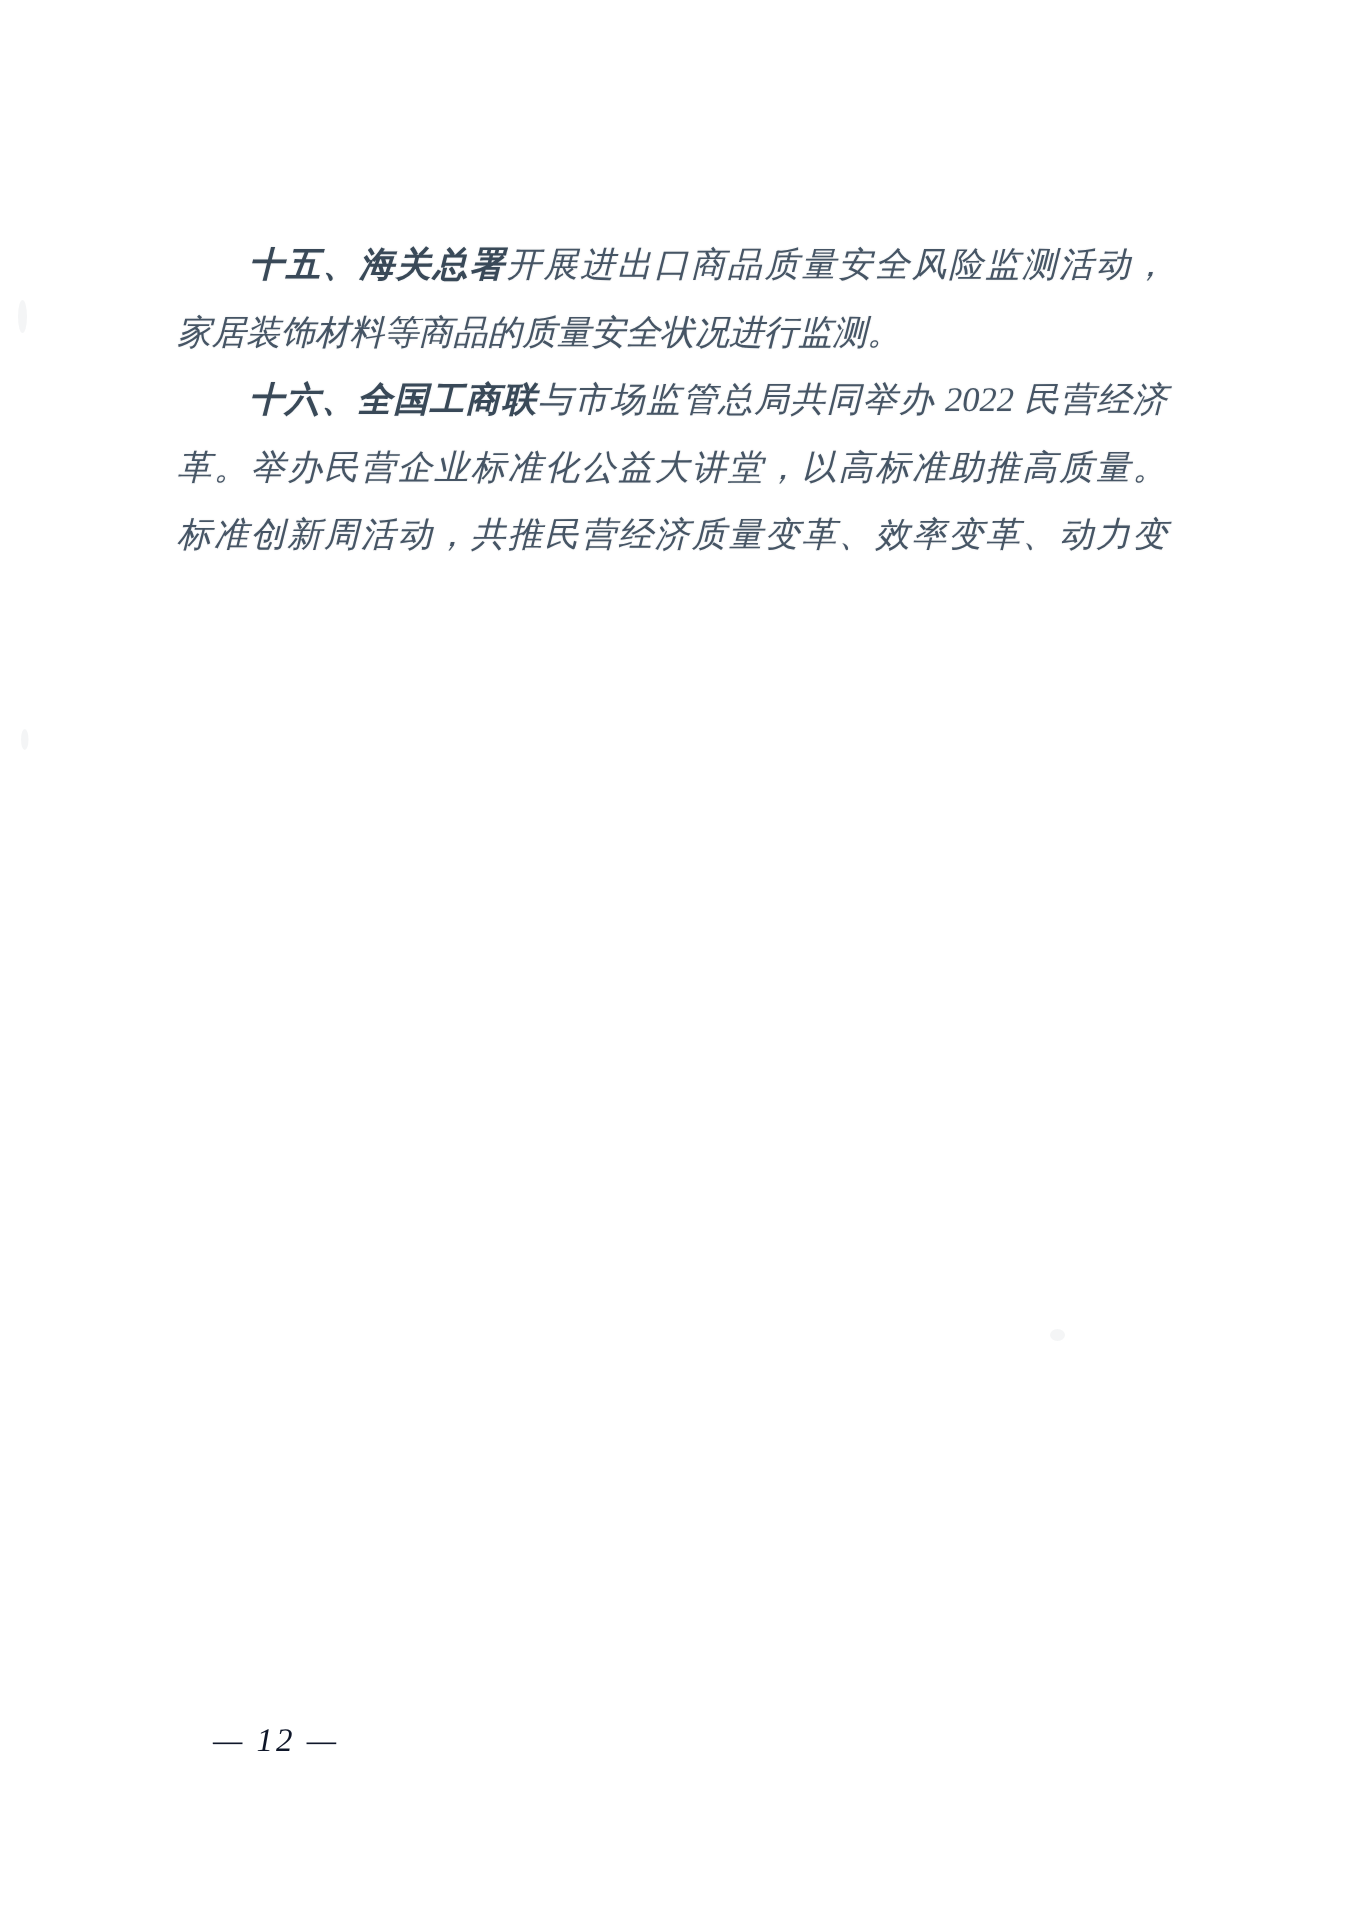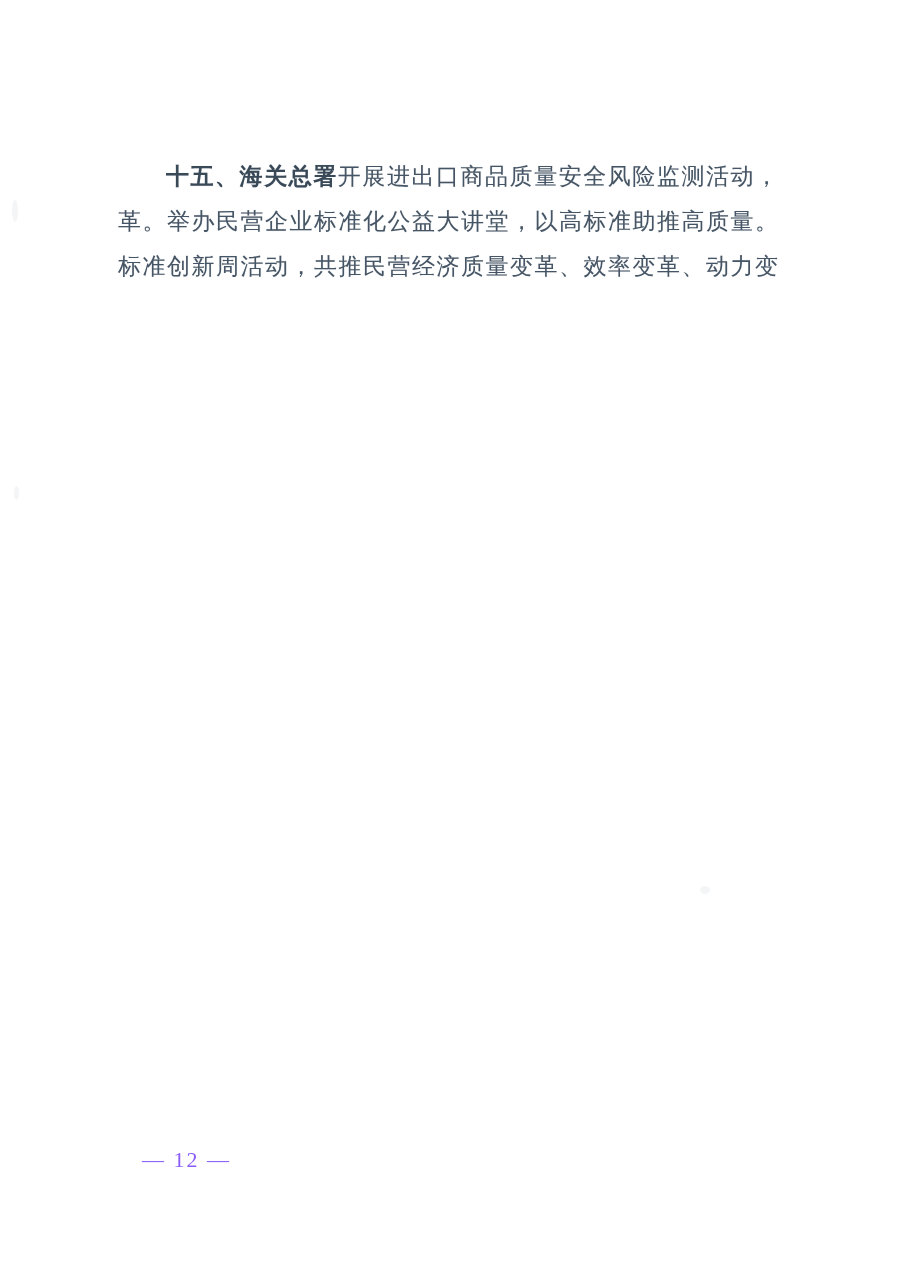--- a/index.html
+++ b/index.html
@@ -7,20 +7,21 @@
     padding: 0;
     background: #ffffff;
   }
   .page {
     position: relative;
     width: 900px;
     height: 1273px;
     background: #ffffff;
     overflow: hidden;
     font-family: "Liberation Serif", "DejaVu Serif", serif;
+    font-style: italic;
   }
   .content {
     position: absolute;
     left: 118px;
     top: 154px;
     width: 660px;
     font-size: 23px;
     line-height: 45px;
     color: #465565;
     text-shadow: 0 0 1px rgba(70, 86, 101, 0.25);
@@ -41,21 +42,21 @@
     font-weight: bold;
     color: #394958;
   }
   .footer {
     position: absolute;
     left: 142px;
     top: 1146px;
     font-size: 22px;
     line-height: 28px;
     letter-spacing: 2px;
-    color: #8b5cf6;
+    color: #0f172a;
   }
   
   .artifact {
     position: absolute;
     background: rgba(120, 130, 140, 0.08);
     border-radius: 50%;
   }
   .artifact.a1 { left: 12px;  top: 200px; width: 6px;  height: 22px; }
   .artifact.a2 { left: 14px;  top: 486px; width: 5px;  height: 14px; }
   .artifact.a3 { left: 700px; top: 886px; width: 10px; height: 8px;  }
@@ -63,21 +64,25 @@
 </head>
 <body>
 
 <div class="page">
 
   <div class="content">
 
     <div class="line first justify">
       <span class="lead">十五、海关总署</span><span>开展进出口商品质量安全风险监测活动，</span>
     </div>
+    <div class="line">家居装饰材料等商品的质量安全状况进行监测。</div>
 
+    <div class="line first justify">
+      <span class="lead">十六、全国工商联</span><span>与市场监管总局共同举办 2022 民营经济</span>
+    </div>
     <div class="line justify">革。举办民营企业标准化公益大讲堂，以高标准助推高质量。</div>
     <div class="line justify">标准创新周活动，共推民营经济质量变革、效率变革、动力变</div>
 
   </div>
 
   <div class="artifact a1"></div>
   <div class="artifact a2"></div>
   <div class="artifact a3"></div>
 
   <div class="footer">— 12 —</div>

